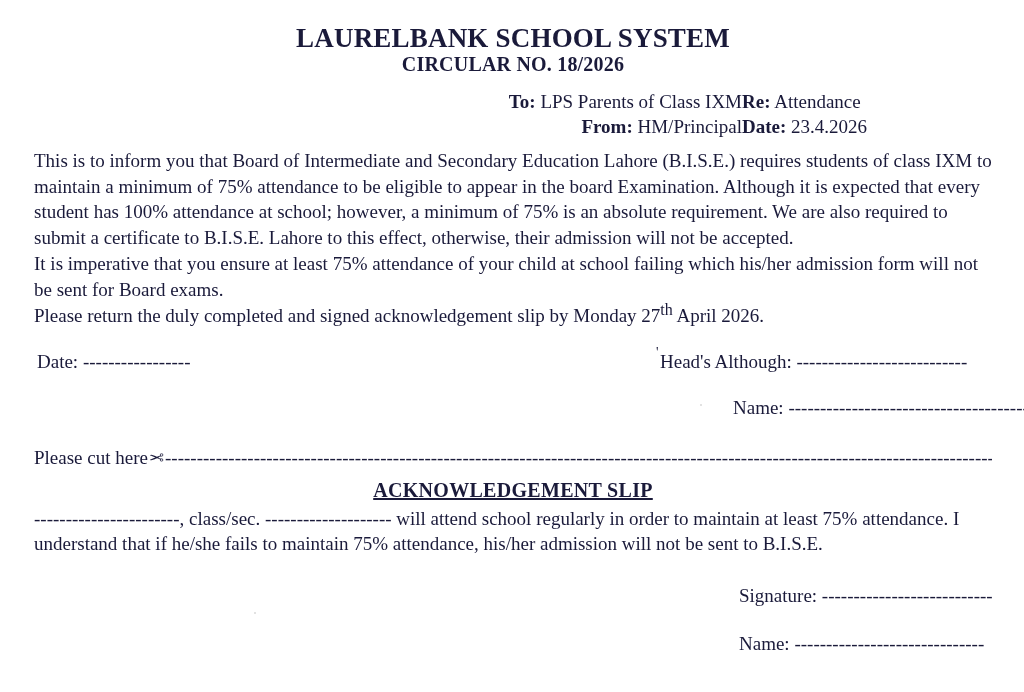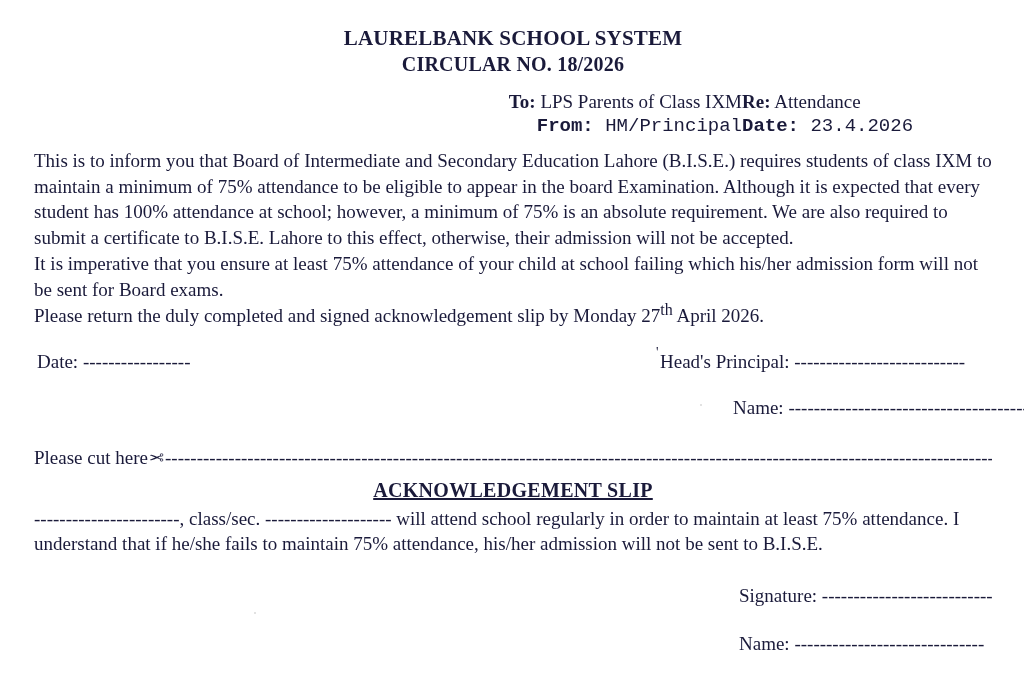--- a/index.html
+++ b/index.html
@@ -28,21 +28,21 @@
     left: 34px;
     top: 26px;
     width: 958px;
   }
   .title-block {
     text-align: center;
     font-weight: bold;
     letter-spacing: 0.2px;
   }
   .title-line-1 {
-    font-size: 21px;
+    font-size: 27px;
     line-height: 25px;
   }
   .title-line-2 {
     font-size: 20px;
     line-height: 24px;
     margin-top: 1px;
   }
   .meta-row {
     display: flex;
     justify-content: flex-end;
@@ -193,41 +193,41 @@
       <div class="left">
         <span class="meta-label">To:</span>
         <span>LPS Parents of Class IXM</span>
       </div>
       <div class="right">
         <span class="meta-label">Re:</span>
         <span>Attendance</span>
       </div>
     </div>
 
-    <div class="meta-row" style="margin-top:0px;font-family:Liberation Mono, monospace;">
+    <div class="meta-row" style="margin-top:0px;">
       <div class="left">
         <span class="meta-label">From:</span>
         <span>HM/Principal</span>
       </div>
       <div class="right">
         <span class="meta-label">Date:</span>
         <span>23.4.2026</span>
       </div>
     </div>
 
     <div class="body-text">
       <p>This is to inform you that Board of Intermediate and Secondary Education Lahore (B.I.S.E.) requires students of class IXM to maintain a minimum of 75% attendance to be eligible to appear in the board Examination. Although it is expected that every student has 100% attendance at school; however, a minimum of 75% is an absolute requirement. We are also required to submit a certificate to B.I.S.E. Lahore to this effect, otherwise, their admission will not be accepted.</p>
       <p class="para-2">It is imperative that you ensure at least 75% attendance of your child at school failing which his/her admission form will not be sent for Board exams.</p>
       <p class="para-3"><span>Please return the duly completed and signed acknowledgement slip by Monday 27</span><sup>th</sup><span> April 2026.</span></p>
     </div>
 
     <div class="sig-area">
       <div class="date-left">Date: -----------------</div>
       <div class="tick">'</div>
-      <div class="head-sig">Head's Principal: ---------------------------</div>
+      <div class="head-sig">Head's Although: ---------------------------</div>
       <div class="name-right">Name: --------------------------------------</div>
     </div>
 
     <div class="cut-row">
       <span>Please cut here</span>
         <span class="scissors">✂</span>
         <span class="cut-dashes">------------------------------------------------------------------------------------------------------------------------------------</span>
     </div>
 
     <div class="ack-title">ACKNOWLEDGEMENT SLIP</div>

